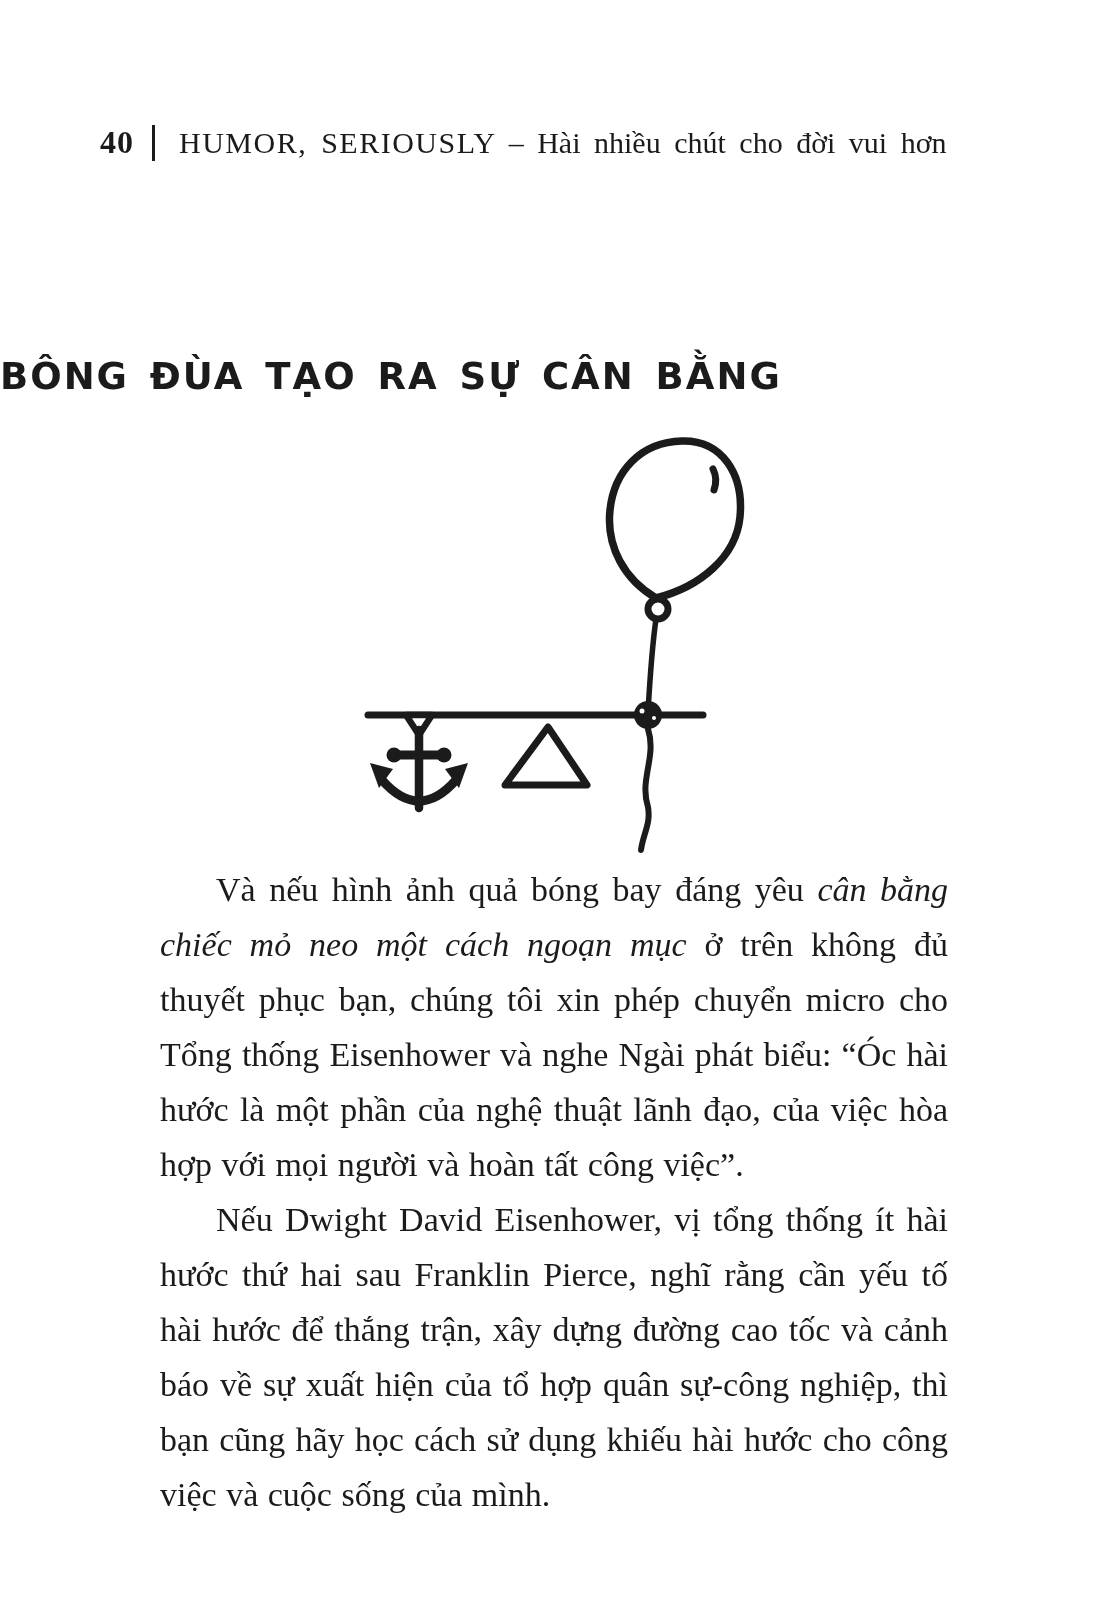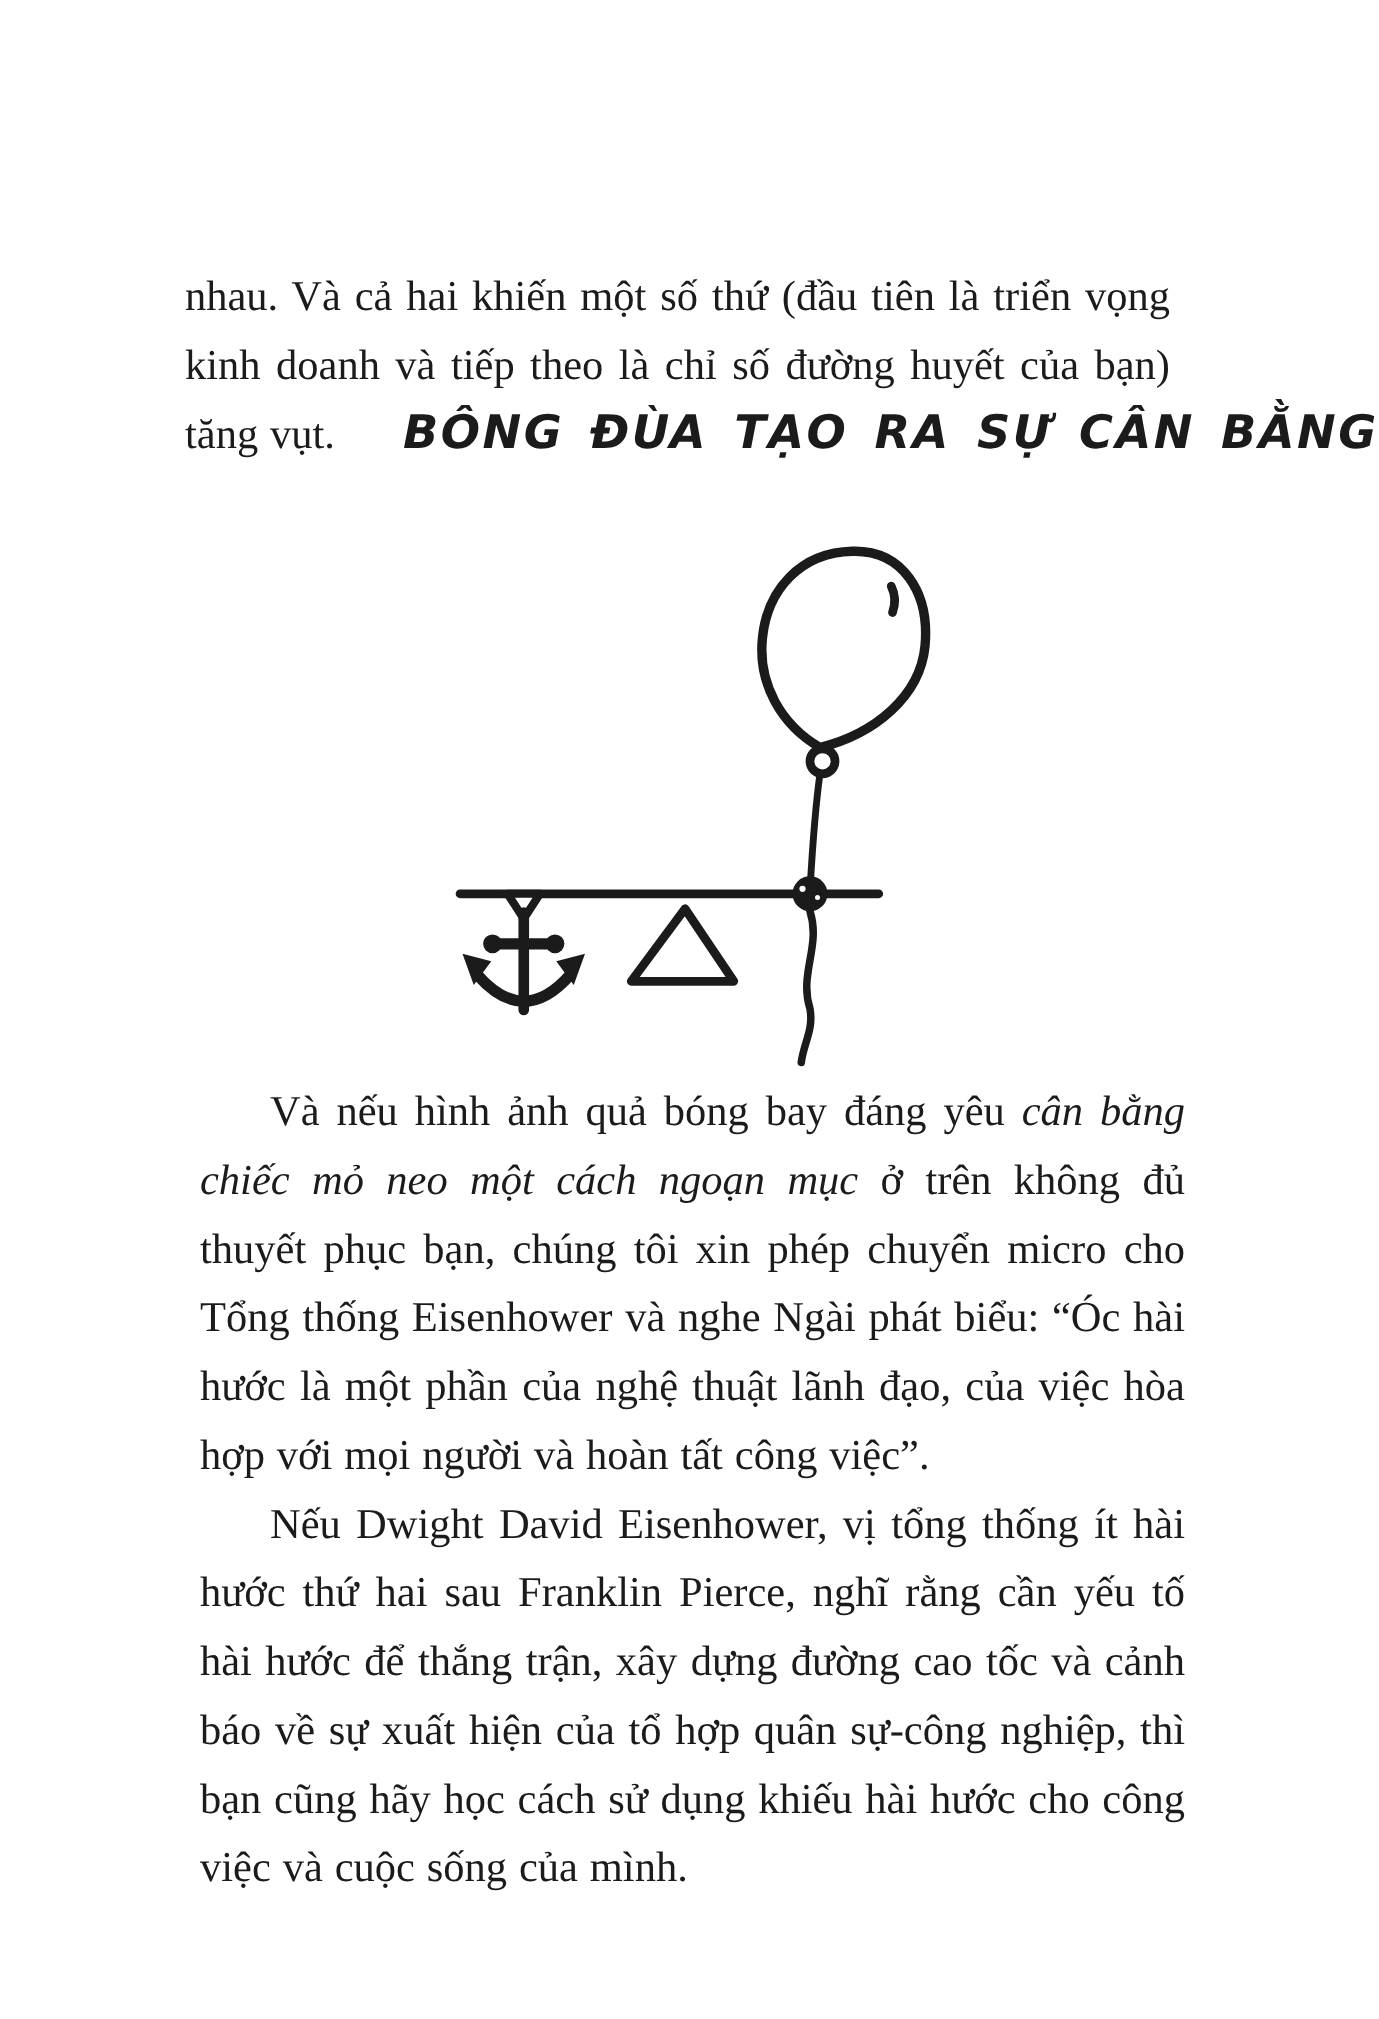--- a/index.html
+++ b/index.html
@@ -33,41 +33,45 @@
     word-spacing:1px;
   }
   .para-1 { position:absolute; left:148px; top:210px; width:788px; }
   .body-flow { position:absolute; left:160px; top:862px; width:788px; }
   .indent { text-indent:56px; }
   .body-text em { font-style:italic; }
   .body-flow p + p { margin-top:0; }
 
   
   .illustration-title {
-    position:absolute; left:0; top:324px; width:100%;
-    margin:0; text-align:right;
+    position:absolute; left:0; top:355px; width:100%;
+    margin:0; text-align:left;
     font-family:"DejaVu Sans", sans-serif;
     font-weight:700; font-size:37px; letter-spacing:2px;
     word-spacing:6px;
-    font-style:italic;
   }
 
   
   .illustration { position:absolute; left:330px; top:412px; width:443px; height:450px; margin:0; }
   .illustration svg { display:block; width:443px; height:450px; }
   .ink-stroke { fill:none; stroke:#1b1b1b; stroke-linecap:round; stroke-linejoin:round; }
   .ink-fill { fill:#1b1b1b; stroke:none; }
 </style>
 </head>
 <body>
 
 <div class="page">
 
+  <header class="page-header">
+    <span class="page-number">40</span>
+    <span class="header-divider"></span>
+    <span class="book-title">HUMOR, SERIOUSLY</span>
+    <span class="book-subtitle">– Hài nhiều chút cho đời vui hơn</span>
+  </header>
 
-  <p class="body-text para-1">nhau. Và cả hai khiến một số thứ (đầu tiên là triển vọng kinh doanh và tiếp theo là chỉ số đường huyết của bạn) tăng vụt.</p>
 
   <h2 class="illustration-title">BÔNG ĐÙA TẠO RA SỰ CÂN BẰNG</h2>
 
   <figure class="illustration">
     <svg viewBox="0 0 443 450">
 
       <path class="ink-stroke" stroke-width="7.5" d="M 326,186 C 295,168 276,135 280,98 C 284,60 310,30 352,29 C 392,28 414,62 410,105 C 406,145 370,175 326,186 Z"></path>
 
       <path class="ink-stroke" stroke-width="7" d="M 383,57 q 5,10 1,21"></path>
 

